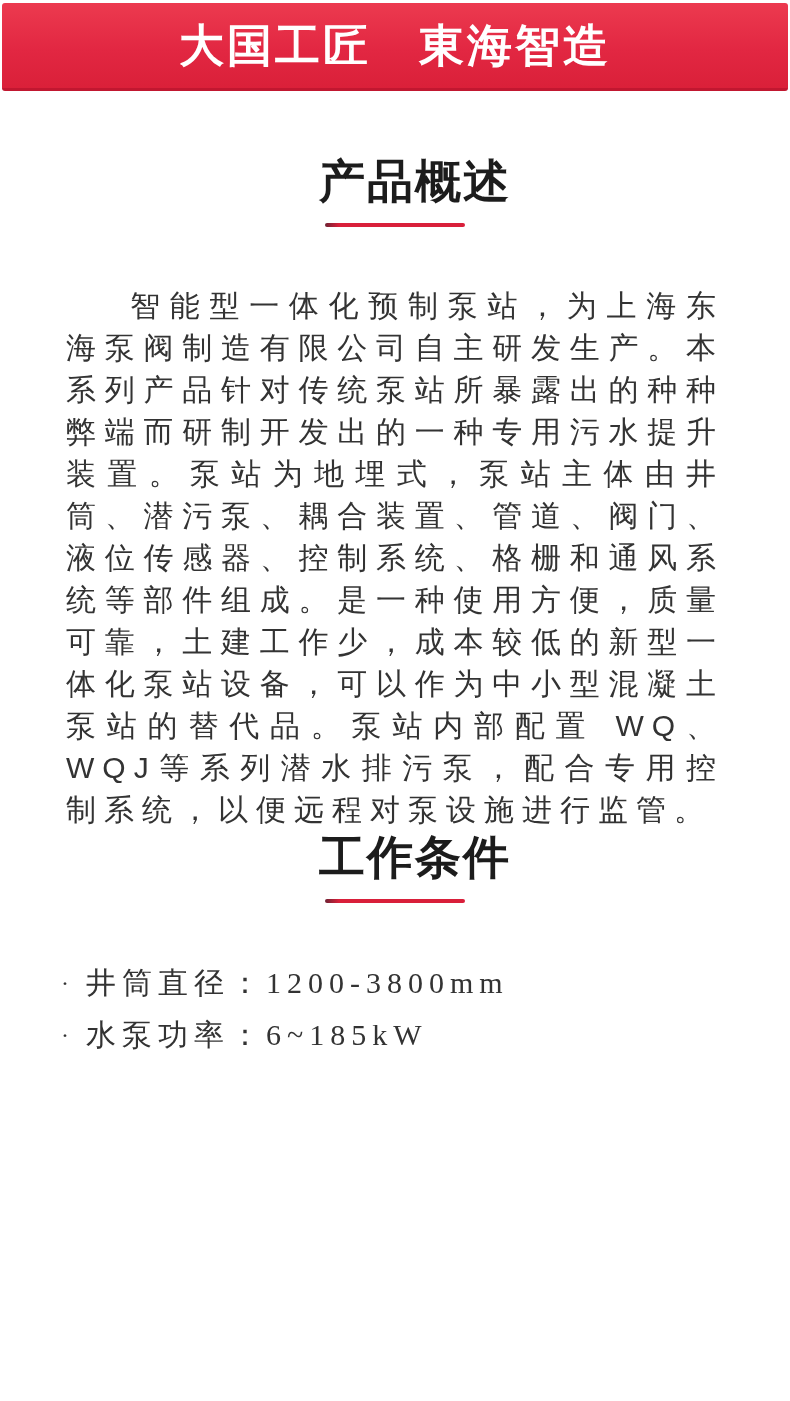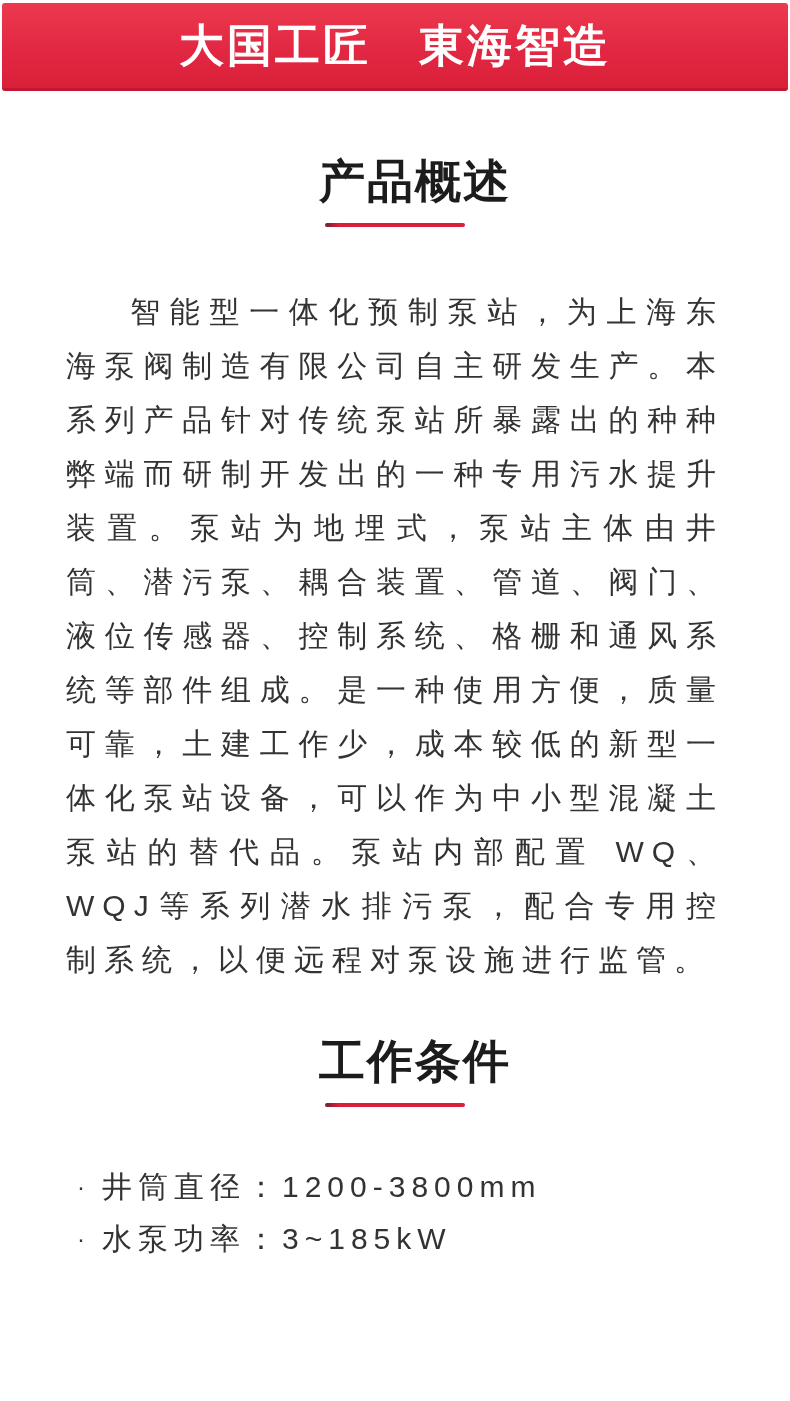--- a/index.html
+++ b/index.html
@@ -42,43 +42,44 @@
     margin: 0;
     text-align: center;
     font-size: 46px;
     line-height: 52px;
     font-weight: bold;
     color: #1c1c1c;
     letter-spacing: 2px;
     padding-left: 40px;
   }
   .sec-title.first { margin-top: 64px; }
-  .sec-title.second { margin-top: 48px; }
+  .sec-title.second { }
   .title-underline {
     width: 140px;
     height: 4px;
     margin: 16px auto 0 auto;
     border-radius: 2px;
     background: linear-gradient(90deg, #6e2233 0%, #d91f3a 10%, #d91f3a 100%);
   }
   
   .body-text {
     margin: 58px 66px 0 66px;
     font-size: 30px;
-    line-height: 54px;
+    line-height: 42px;
     letter-spacing: 8px;
     text-align: justify;
     text-indent: 64px;
     color: #333333;
   }
   
   .spec-list {
-    margin: 58px 72px 0 76px;
+    margin: 58px 72px 0 60px;
     padding: 0;
     list-style: none;
+    font-family: Liberation Serif, serif;
   }
   .spec-item {
     font-size: 30px;
     line-height: 44px;
     letter-spacing: 6px;
     text-align: justify;
     color: #333333;
     margin-bottom: 8px;
   }
   .bullet {
@@ -102,17 +103,17 @@
     <div class="title-underline"></div>
     <p class="body-text">智能型一体化预制泵站，为上海东海泵阀制造有限公司自主研发生产。本系列产品针对传统泵站所暴露出的种种弊端而研制开发出的一种专用污水提升装置。泵站为地埋式，泵站主体由井筒、潜污泵、耦合装置、管道、阀门、液位传感器、控制系统、格栅和通风系统等部件组成。是一种使用方便，质量可靠，土建工作少，成本较低的新型一体化泵站设备，可以作为中小型混凝土泵站的替代品。泵站内部配置 WQ、WQJ等系列潜水排污泵，配合专用控制系统，以便远程对泵设施进行监管。</p>
   </section>
 
   <section>
     <h1 class="sec-title second">工作条件</h1>
     <div class="title-underline"></div>
 
     <ul class="spec-list">
       <li class="spec-item"><span class="bullet">·</span><span>井筒直径：1200-3800mm</span></li>
-      <li class="spec-item"><span class="bullet">·</span><span>水泵功率：3~185kW</span></li>
+      <li class="spec-item"><span class="bullet">·</span><span>水泵功率：6~185kW</span></li>
     </ul>
   </section>
 
 </div>
 
 </body></html>

